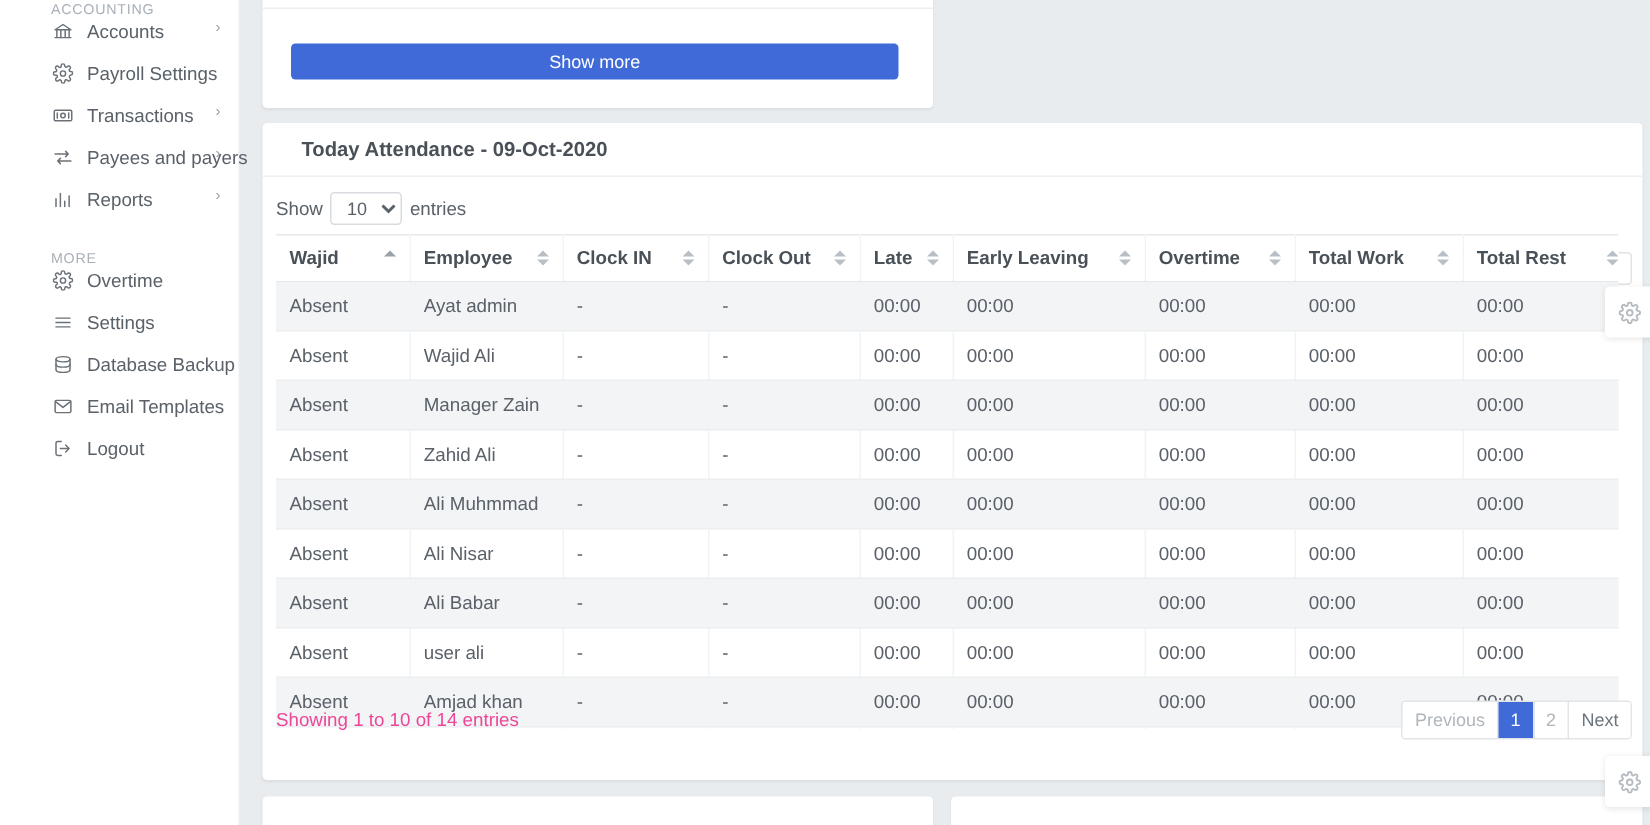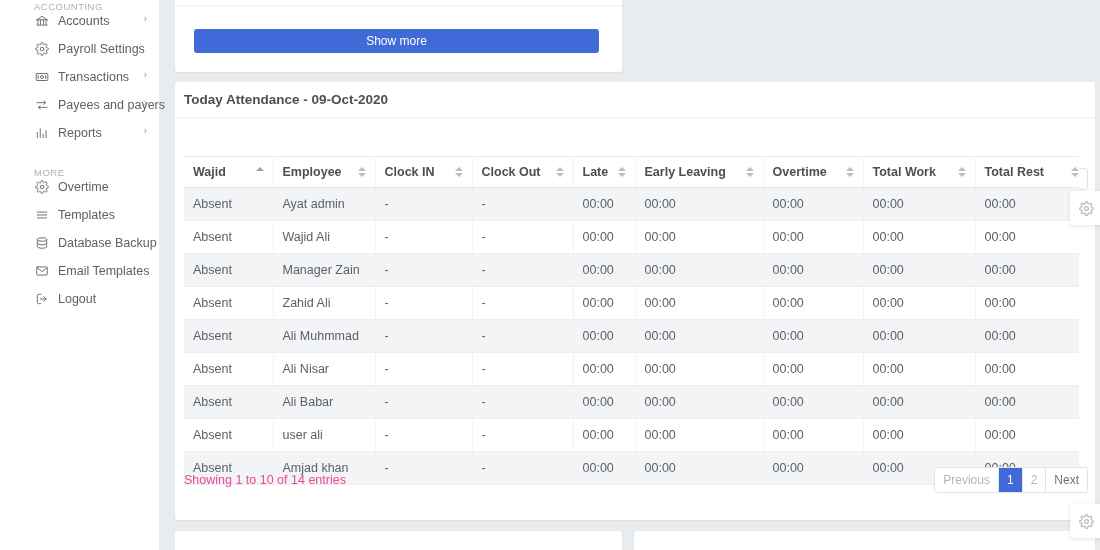--- a/index.html
+++ b/index.html
@@ -59,21 +59,21 @@
     font-family:"Liberation Sans", sans-serif;font-size:12px;
     display:flex;align-items:center;justify-content:center;cursor:pointer;margin-top:16px;
   }
   
   .card-main{
     left:175px;top:82px;width:920px;height:438px;
   }
   .card-title{
     position:absolute;left:0;top:0;width:100%;height:36px;
     display:flex;align-items:center;
-    padding-left:9px;box-sizing:border-box;
+    padding-left:26px;box-sizing:border-box;
     font-size:13.5px;font-weight:bold;color:#495057;
     border-bottom:1px solid #eef0f2;
   }
   .table-tools{
     position:absolute;left:0;top:36px;width:100%;height:38px;
   }
   .len-wrap{
     position:absolute;left:9px;top:10px;display:flex;align-items:center;
     font-size:12.5px;color:#5a6169;
   }
@@ -235,21 +235,21 @@
           </svg>
         </span>
         <span class="lbl">Overtime</span>
       </div>
       <div class="side-item">
         <span class="ic">
           <svg width="14" height="14" viewBox="0 0 24 24" stroke="#6b7177" stroke-width="1.7" fill="none" stroke-linecap="round" stroke-linejoin="round">
             <path d="M4 7h16M4 12h16M4 17h16"></path>
           </svg>
         </span>
-        <span class="lbl">Templates</span>
+        <span class="lbl">Settings</span>
       </div>
       <div class="side-item">
         <span class="ic">
           <svg width="14" height="14" viewBox="0 0 24 24" stroke="#6b7177" stroke-width="1.7" fill="none" stroke-linecap="round" stroke-linejoin="round">
             <ellipse cx="12" cy="6" rx="8" ry="3"></ellipse>
             <path d="M4 6v12c0 1.7 3.6 3 8 3s8-1.3 8-3V6"></path>
             <path d="M4 12c0 1.7 3.6 3 8 3s8-1.3 8-3"></path>
           </svg>
         </span>
         <span class="lbl">Database Backup</span>
@@ -278,20 +278,25 @@
 <div class="card card-top">
   <div class="divider"></div>
   <button class="btn-showmore">Show more</button>
 </div>
 
 <div class="card card-main">
 
   <div class="card-title">Today Attendance - 09-Oct-2020</div>
 
   <div class="table-tools">
+    <div class="len-wrap">
+      <span>Show</span>
+      <select class="len-select" id="length-select"><option value="10">10</option><option value="25">25</option><option value="50">50</option><option value="100">100</option></select>
+      <span>entries</span>
+    </div>
     <div class="search-wrap">
       <span>Search:</span>
       <input class="search-input" type="text" value="" style="">
     </div>
   </div>
 
   <div class="tbl-clip">
     <table class="att">
       <colgroup>
         <col style="width:89px">

